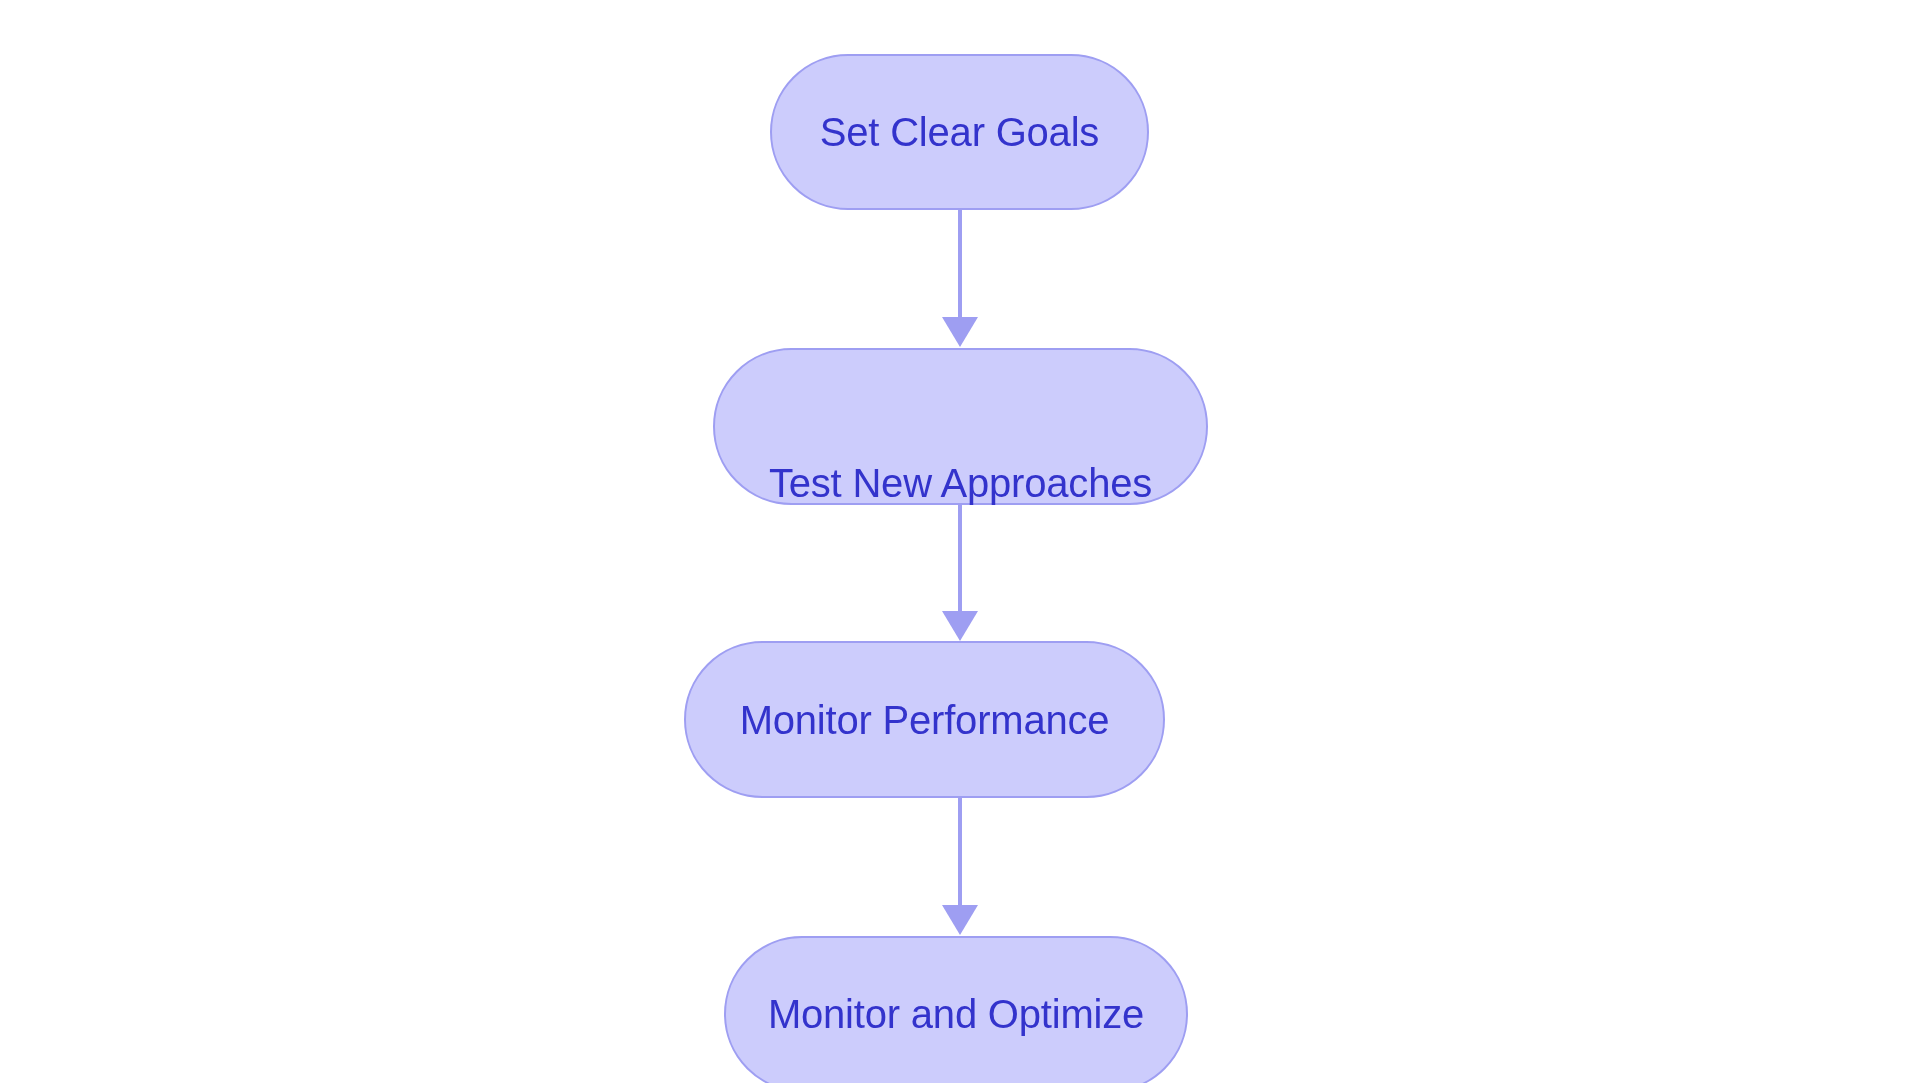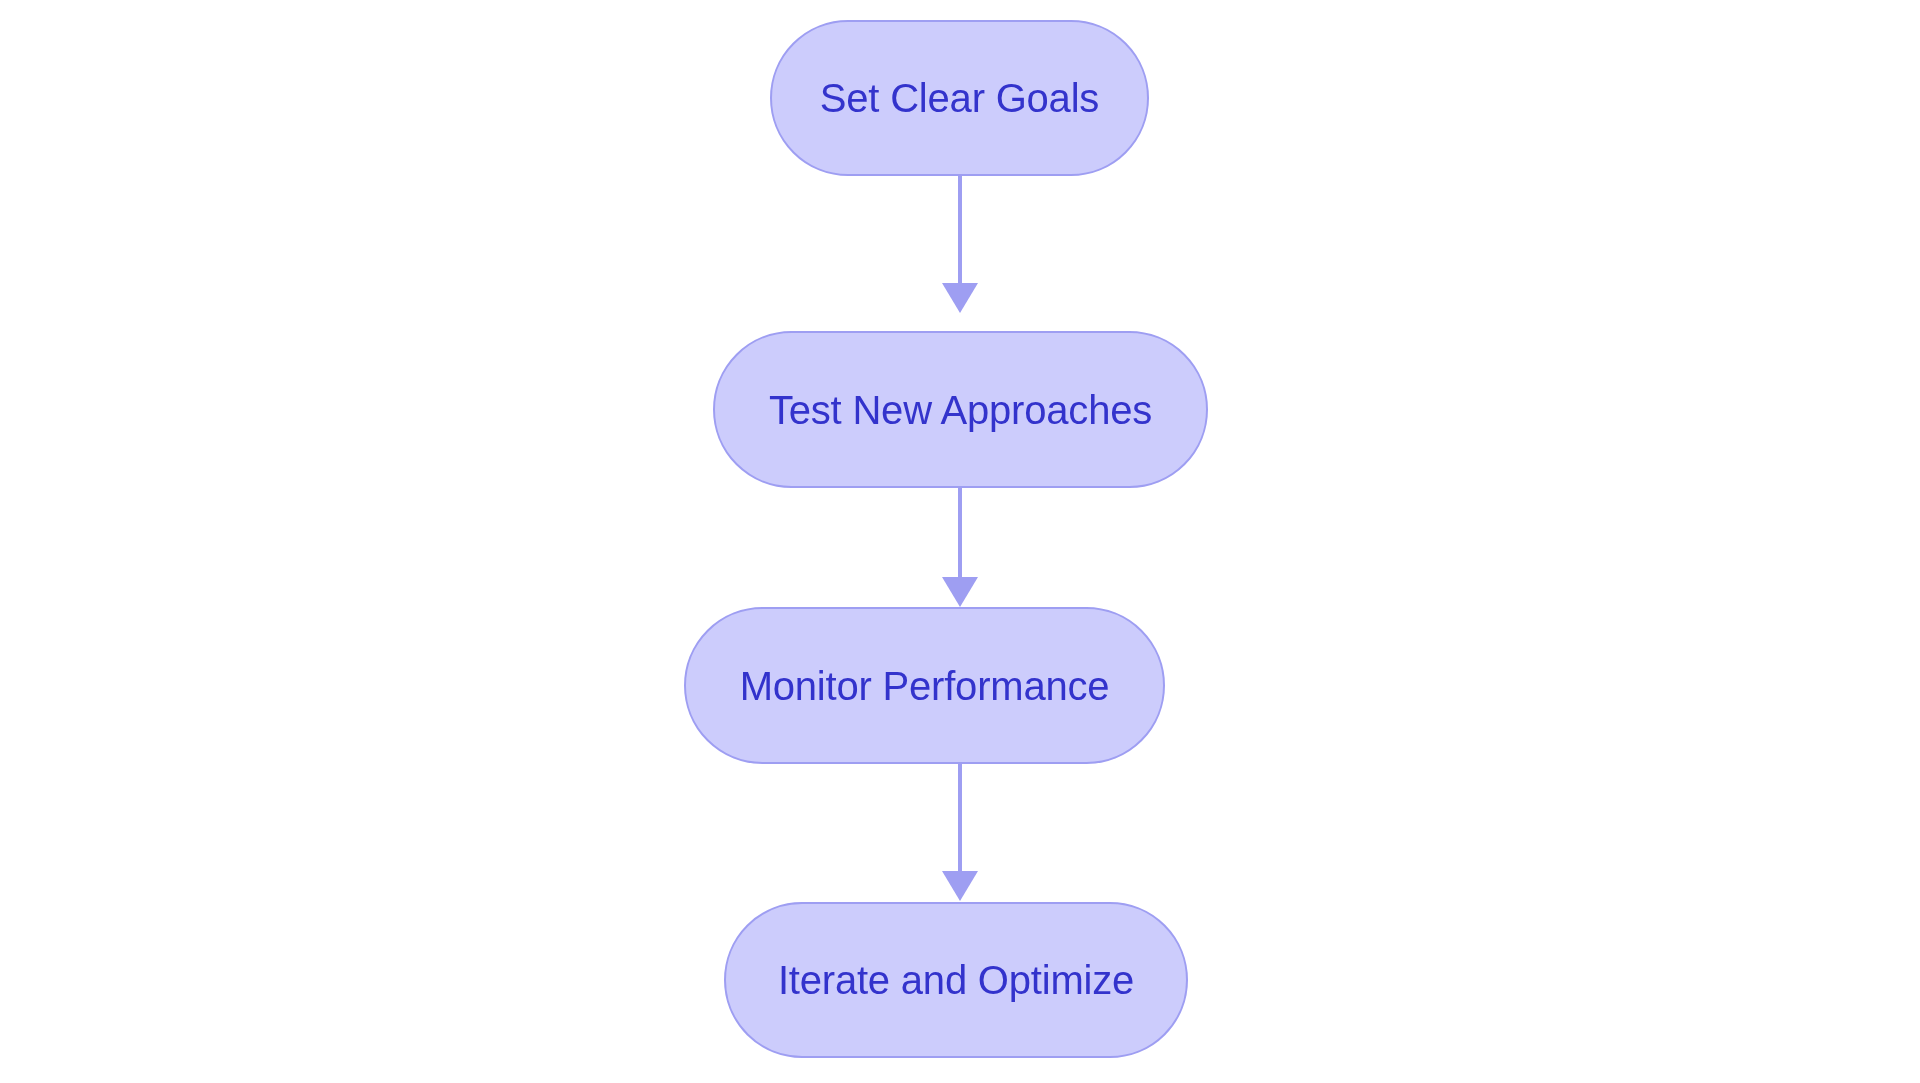--- a/index.html
+++ b/index.html
@@ -12,20 +12,21 @@
     background: #ffffff;
     font-family: "Liberation Sans", sans-serif;
     overflow: hidden;
   }
 
   #flowchart-canvas {
     position: relative;
     width: 1920px;
     height: 946px;
     background: #ffffff;
+    margin-top: 34px;
   }
 
   .flow-node {
     position: absolute;
     box-sizing: border-box;
     display: flex;
     align-items: center;
     justify-content: center;
     background: #ccccfc;
     border: 2px solid #9e9ef2;
@@ -39,21 +40,21 @@
     font-size: 40px;
     font-weight: 400;
     line-height: 1;
     letter-spacing: -0.2px;
     white-space: nowrap;
     user-select: none;
   }
 
   
   #node-0 { left: 770px;  top: 20px;   width: 379px; height: 156px; }
-  #node-1 { left: 713px;  top: 331px;  width: 495px; height: 157px; }
+  #node-1 { left: 713px;  top: 314px;  width: 495px; height: 157px; align-items: flex-end; }
   #node-2 { left: 684px;  top: 607px;  width: 481px; height: 157px; }
   #node-3 { left: 724px;  top: 902px;  width: 464px; height: 156px; }
 
   .flow-connector {
     position: absolute;
     z-index: 1;
     overflow: visible;
   }
   #connector-0 { left: 860px; top: 170px; width: 200px; height: 150px; }
   #connector-1 { left: 860px; top: 464px; width: 200px; height: 150px; }
@@ -85,16 +86,16 @@
   <div class="flow-node" id="node-2">
     <span class="flow-node-label">Monitor Performance</span>
   </div>
 
   <svg class="flow-connector" id="connector-2" viewBox="0 0 200 150">
     <line x1="100" y1="0" x2="100" y2="118" stroke="#9e9ef2" stroke-width="4"></line>
     <polygon points="82,113 118,113 100,143" fill="#9e9ef2"></polygon>
   </svg>
 
   <div class="flow-node" id="node-3">
-    <span class="flow-node-label">Iterate and Optimize</span>
+    <span class="flow-node-label">Monitor and Optimize</span>
   </div>
 
 </div>
 
 </body></html>

